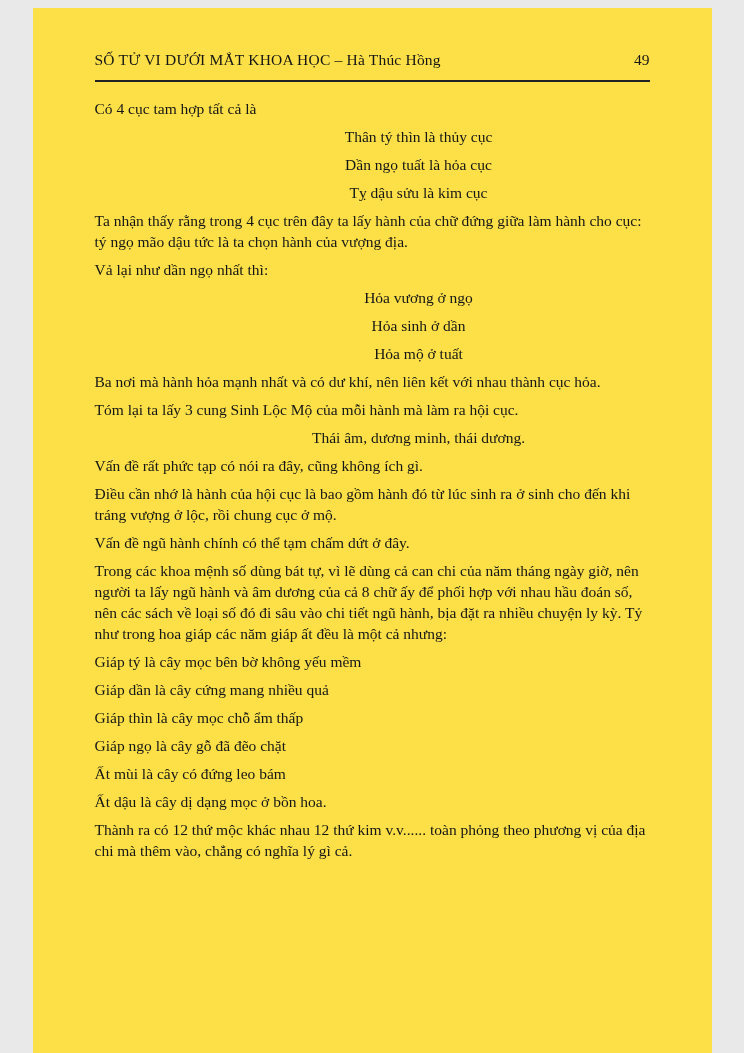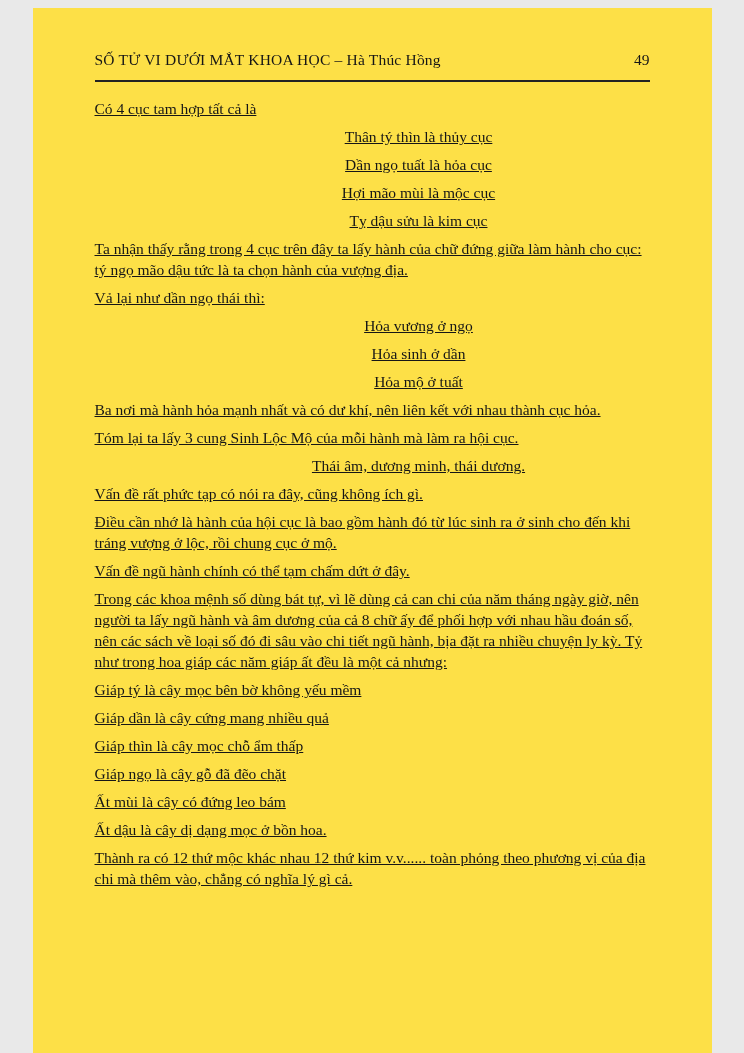--- a/index.html
+++ b/index.html
@@ -18,21 +18,21 @@
   .header {
     display: flex;
     justify-content: space-between;
     align-items: baseline;
     font-size: 15.5px;
     line-height: 20px;
     padding-bottom: 10px;
     border-bottom: 2px solid #222222;
   }
   .header-title { letter-spacing: 0.2px; }
-  .content { padding-top: 16px; text-decoration: underline; }
+  .content { padding-top: 16px; }
   .para {
     font-size: 15.5px;
     line-height: 21px;
     margin: 0 0 7px 0;
     text-align: left;
   }
   .indent { padding-left: 93px; text-align: center; }
 </style>
 </head>
 <body>
@@ -41,24 +41,23 @@
 
   <div class="header">
     <span class="header-title">SỐ TỬ VI DƯỚI MẮT KHOA HỌC – Hà Thúc Hồng</span>
     <span class="header-page-number">49</span>
   </div>
 
   <div class="content">
     <p class="para">Có 4 cục tam hợp tất cả là</p>
     <p class="para indent">Thân tý thìn là thủy cục</p>
     <p class="para indent">Dần ngọ tuất là hỏa cục</p>
-    <p class="para indent">Hợi mão mùi là mộc cục</p>
     <p class="para indent">Tỵ dậu sửu là kim cục</p>
     <p class="para">Ta nhận thấy rằng trong 4 cục trên đây ta lấy hành của chữ đứng giữa làm hành cho cục: tý ngọ mão dậu tức là ta chọn hành của vượng địa.</p>
-    <p class="para">Vả lại như dần ngọ thái thì:</p>
+    <p class="para">Vả lại như dần ngọ nhất thì:</p>
     <p class="para indent">Hỏa vương ở ngọ</p>
     <p class="para indent">Hỏa sinh ở dần</p>
     <p class="para indent">Hỏa mộ ở tuất</p>
     <p class="para">Ba nơi mà hành hỏa mạnh nhất và có dư khí, nên liên kết với nhau thành cục hỏa.</p>
     <p class="para">Tóm lại ta lấy 3 cung Sinh Lộc Mộ của mỗi hành mà làm ra hội cục.</p>
     <p class="para indent">Thái âm, dương minh, thái dương.</p>
     <p class="para">Vấn đề rất phức tạp có nói ra đây, cũng không ích gì.</p>
     <p class="para">Điều cần nhớ là hành của hội cục là bao gồm hành đó từ lúc sinh ra ở sinh cho đến khi tráng vượng ở lộc, rồi chung cục ở mộ.</p>
     <p class="para">Vấn đề ngũ hành chính có thể tạm chấm dứt ở đây.</p>
     <p class="para">Trong các khoa mệnh số dùng bát tự, vì lẽ dùng cả can chi của năm tháng ngày giờ, nên người ta lấy ngũ hành và âm dương của cả 8 chữ ấy để phối hợp với nhau hầu đoán số, nên các sách về loại số đó đi sâu vào chi tiết ngũ hành, bịa đặt ra nhiều chuyện ly kỳ. Tỷ như trong hoa giáp các năm giáp ất đều là một cả nhưng:</p>

